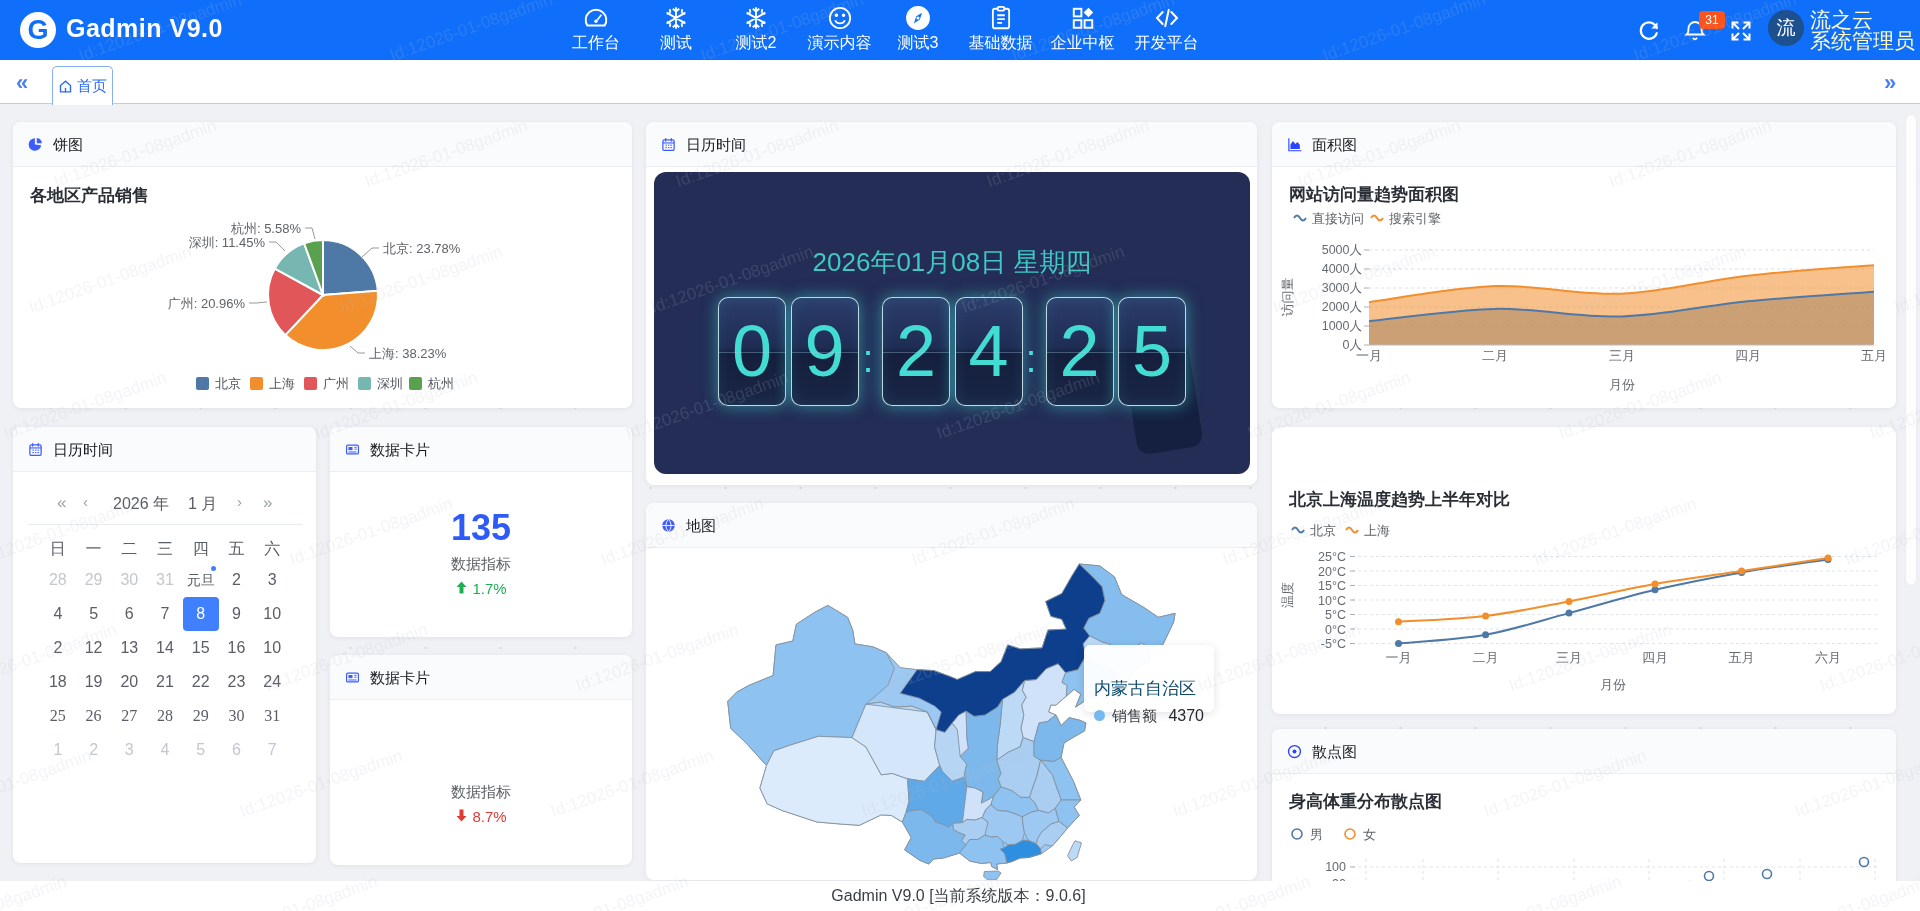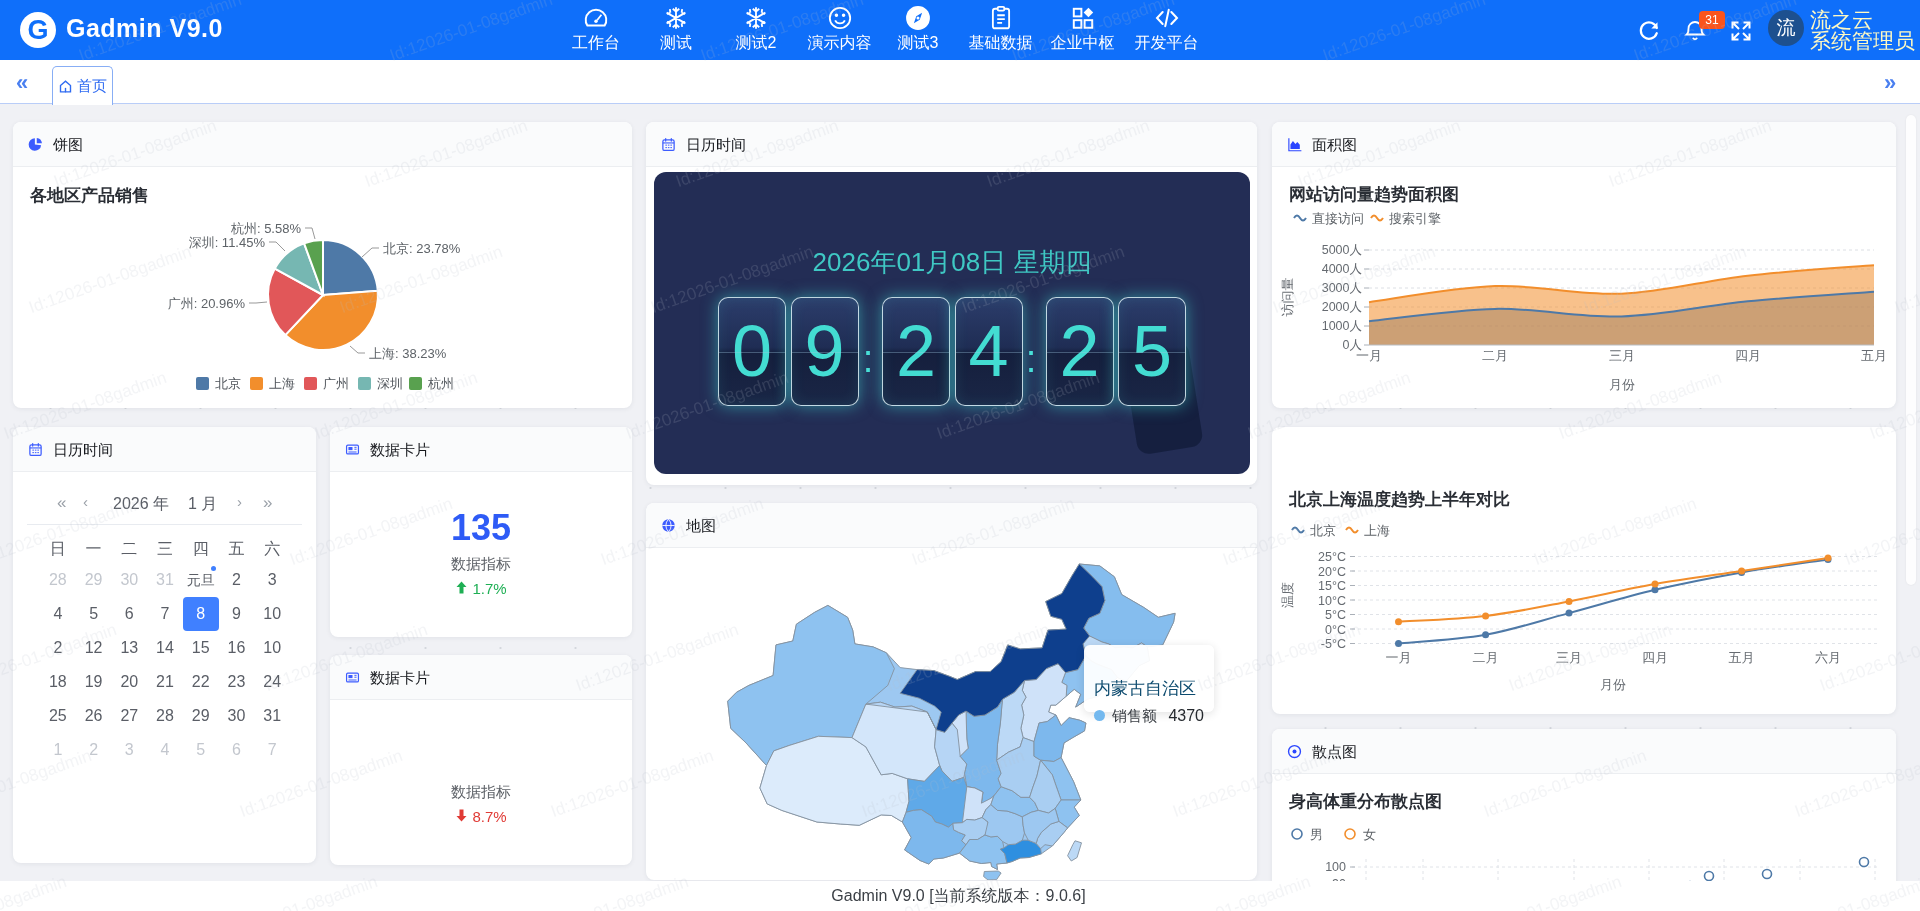--- a/index.html
+++ b/index.html
@@ -241,21 +241,21 @@
       </div>
     <div class="calrow" style="top:240px;">
         <span>18</span>
         <span>19</span>
         <span>20</span>
         <span>21</span>
         <span>22</span>
         <span>23</span>
         <span>24</span>
       </div>
-    <div class="calrow" style="top:274px;">
+    <div class="calrow" style="top:274px;font-family:Liberation Serif, serif;">
         <span>25</span>
         <span>26</span>
         <span>27</span>
         <span>28</span>
         <span>29</span>
         <span>30</span>
         <span>31</span>
       </div>
     <div class="calrow gray" style="top:308px;">
         <span>1</span>

